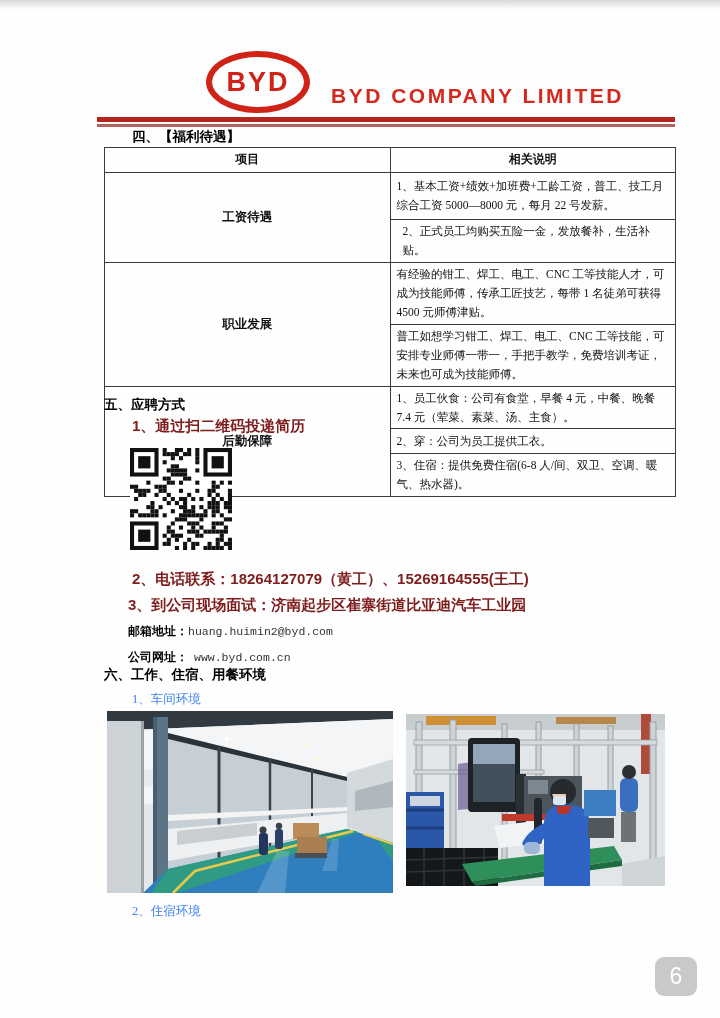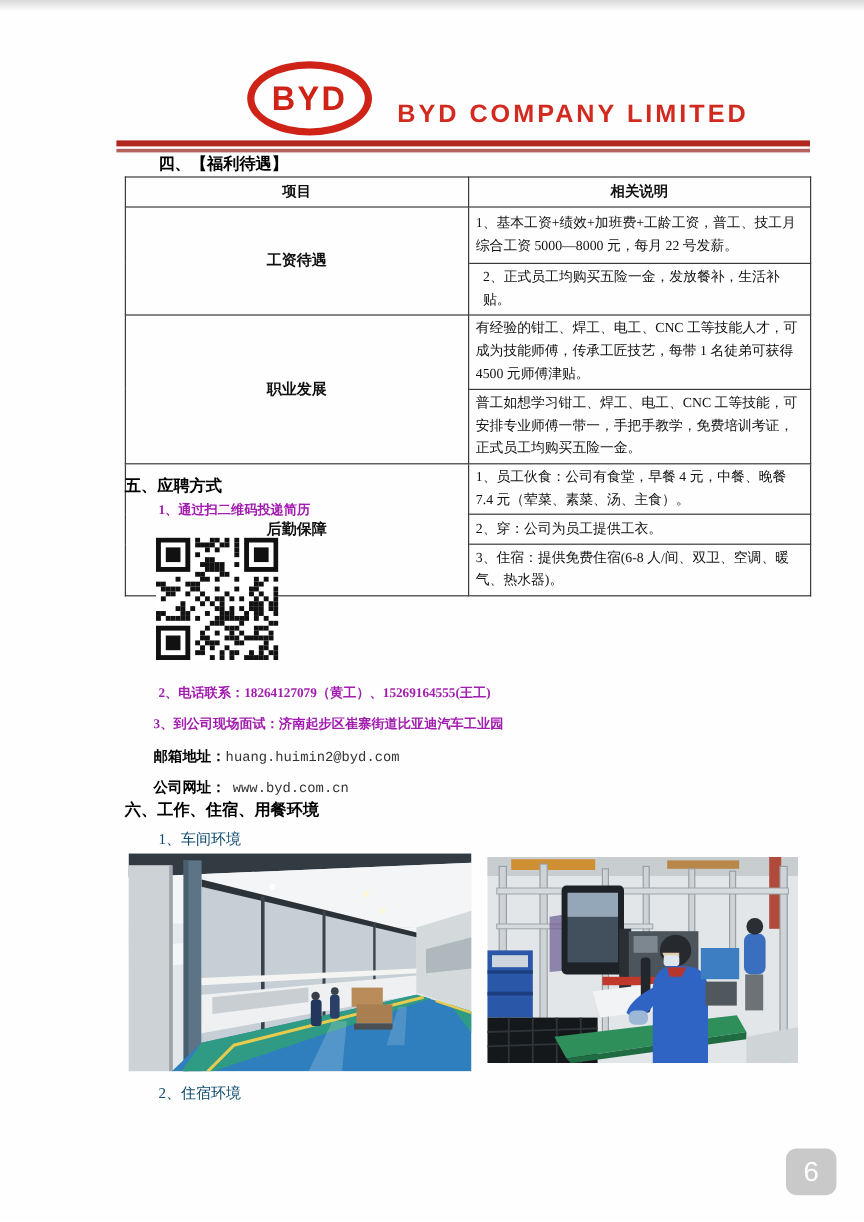--- a/index.html
+++ b/index.html
@@ -13,22 +13,22 @@
   .logo-txt{color:#cf2318;font-weight:bold;font-size:27px;letter-spacing:2px;
             font-family:"Liberation Sans",sans-serif;transform:scaleY(1.05);}
   .co-cn{position:absolute;left:331px;top:52px;color:#d32a1f;font-weight:bold;
          font-size:27px;letter-spacing:7px;white-space:nowrap;}
   .co-en{position:absolute;left:331px;top:84px;color:#d32a1f;font-weight:bold;
          font-size:21px;letter-spacing:2.5px;white-space:nowrap;}
   .rule1{position:absolute;left:97px;top:117px;width:578px;height:5px;background:#b3261e;}
   .rule2{position:absolute;left:97px;top:124px;width:578px;height:3px;background:#b4625c;}
   
   .sec-title{position:absolute;font-weight:bold;font-size:13.5px;color:#000;white-space:nowrap;}
-  .sub-bold{position:absolute;font-weight:bold;font-size:11px;color:#a21caf;white-space:nowrap;font-family:Liberation Serif, serif;}
-  .sub-plain{position:absolute;font-size:12.5px;color:#0c4a6e;white-space:nowrap;
+  .sub-bold{position:absolute;font-weight:bold;font-size:15px;color:#7f1d1d;white-space:nowrap;}
+  .sub-plain{position:absolute;font-size:12.5px;color:#3b82f6;white-space:nowrap;
              font-family:"Liberation Serif",serif;}
   
   table.benefits{position:absolute;left:104px;top:147px;width:572px;border-collapse:collapse;
                  font-family:"Liberation Serif",serif;font-size:11.5px;color:#111;table-layout:fixed;}
   table.benefits td,table.benefits th{border:1px solid #3a3a3a;padding:2px 6px;vertical-align:middle;
                  line-height:1.65;}
   table.benefits th{font-weight:bold;text-align:center;font-size:12px;height:18px;
                  font-family:"Liberation Sans",sans-serif;}
   td.cat{font-weight:bold;text-align:center;font-size:12.5px;
          font-family:"Liberation Sans",sans-serif;width:79px;}
@@ -70,21 +70,21 @@
       <td style="height:42px;margin-left:28px;">1、基本工资+绩效+加班费+工龄工资，普工、技工月综合工资 5000—8000 元，每月 22 号发薪。</td>
     </tr>
     <tr>
       <td style="height:20px;padding-left:12px;">2、正式员工均购买五险一金，发放餐补，生活补贴。</td>
     </tr>
     <tr>
       <td class="cat" rowspan="2">职业发展</td>
       <td style="height:42px;">有经验的钳工、焊工、电工、CNC 工等技能人才，可成为技能师傅，传承工匠技艺，每带 1 名徒弟可获得 4500 元师傅津贴。</td>
     </tr>
     <tr>
-      <td style="height:42px;">普工如想学习钳工、焊工、电工、CNC 工等技能，可安排专业师傅一带一，手把手教学，免费培训考证，正式员工均购买五险一金。</td>
+      <td style="height:42px;">普工如想学习钳工、焊工、电工、CNC 工等技能，可安排专业师傅一带一，手把手教学，免费培训考证，未来也可成为技能师傅。</td>
     </tr>
     <tr>
       <td class="cat" rowspan="3">后勤保障</td>
       <td style="height:20px;">1、员工伙食：公司有食堂，早餐 4 元，中餐、晚餐 7.4 元（荤菜、素菜、汤、主食）。</td>
     </tr>
     <tr>
       <td style="height:20px;">2、穿：公司为员工提供工衣。</td>
     </tr>
     <tr>
       <td style="height:20px;">3、住宿：提供免费住宿(6-8 人/间、双卫、空调、暖气、热水器)。</td>

